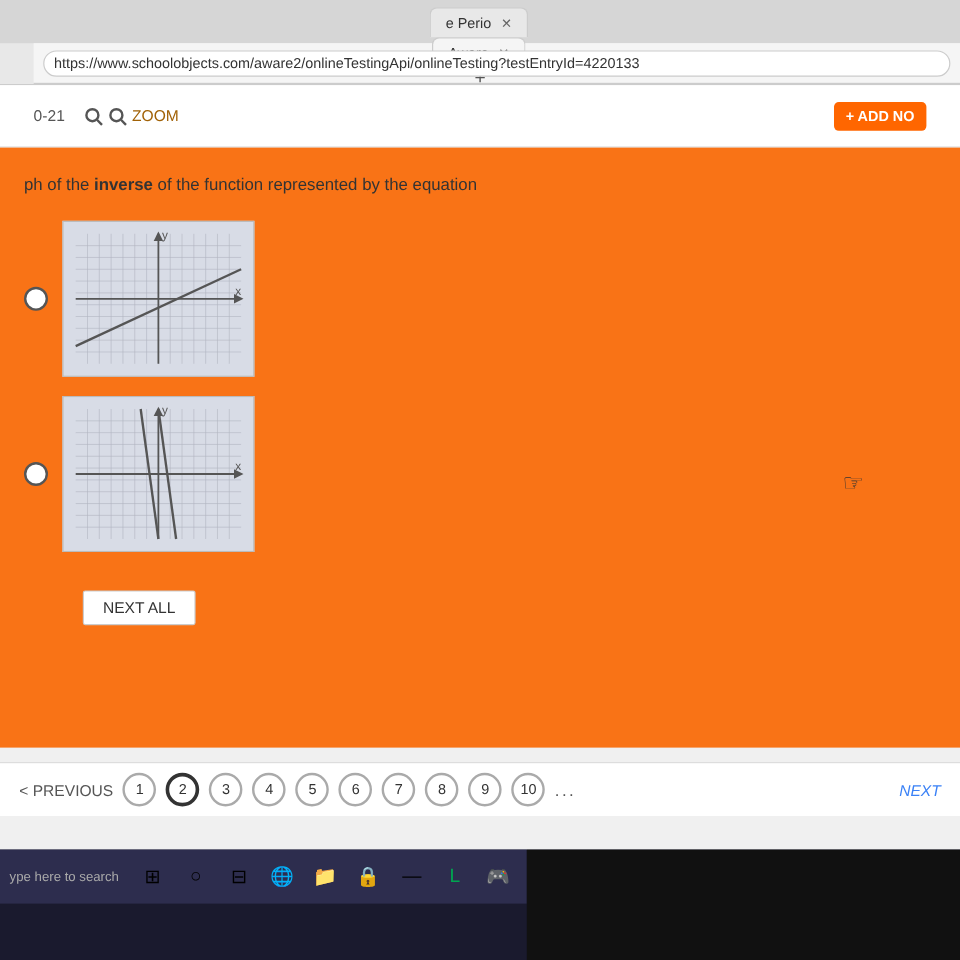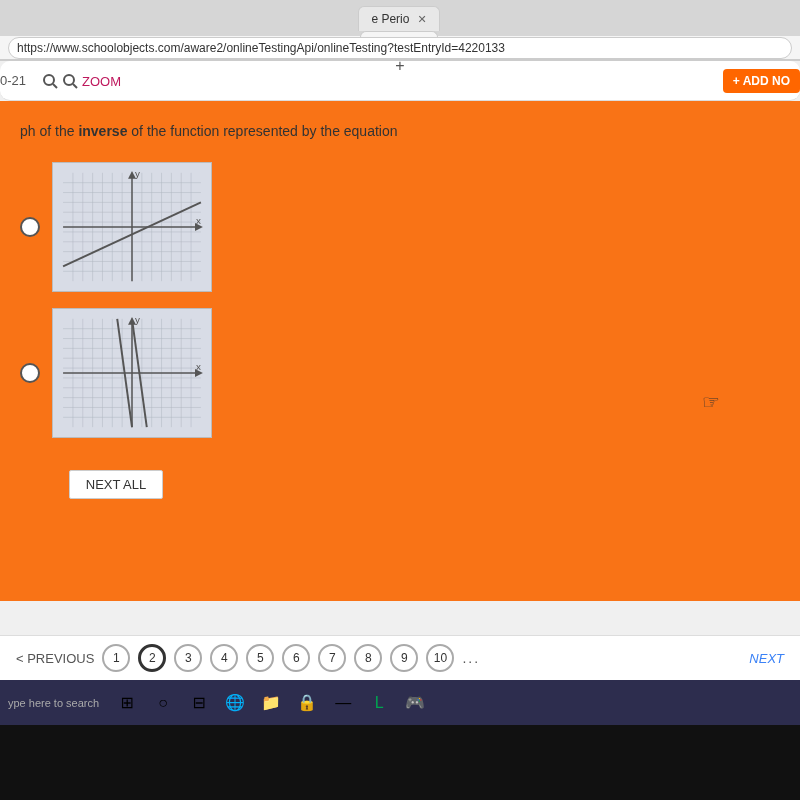--- a/index.html
+++ b/index.html
@@ -63,55 +63,55 @@
       font-size: 16px;
       cursor: pointer;
     }
 
     .address-bar {
       display: flex;
       align-items: center;
       padding: 4px 8px;
       background: #f5f5f5;
       border-bottom: 1px solid #ccc;
-      height: 24px;
+      height: 34px;
+      margin-left: 28px;
     }
 
     .address-input {
       flex: 1;
       padding: 3px 8px;
       border: 1px solid #ccc;
       border-radius: 12px;
       font-size: 12px;
       background: white;
       color: #333;
     }
 
     
     .app-header {
       background: white;
       border-bottom: 1px solid #ddd;
-      padding: 0 0;
-      display: flex;
-      align-items: center;
-      height: 40px;
-      border-radius: 10px;
+      padding: 0 28px;
+      display: flex;
+      align-items: center;
+      height: 52px;
     }
 
     .question-num {
       font-size: 13px;
       color: #555;
       margin-right: 16px;
     }
 
     .zoom-area {
       display: flex;
-      align-items: flex-end;
+      align-items: center;
       gap: 4px;
-      color: #be185d;
+      color: #a16207;
       font-size: 13px;
     }
 
     .add-note-btn {
       margin-left: auto;
       background: #ff6600;
       color: white;
       border: none;
       border-radius: 4px;
       padding: 5px 10px;
@@ -266,24 +266,24 @@
       color: #555;
       letter-spacing: 2px;
     }
 
     
     .taskbar {
       position: absolute;
       bottom: 0;
       left: 0;
       right: 0;
-      height: 120px;
+      height: 92px;
       background: #1a1a2e;
       display: flex;
-      flex-direction: column;
+      flex-direction: row;
     }
 
     .taskbar-top {
       height: 45px;
       background: #2d2d4e;
       display: flex;
       align-items: center;
       padding: 0 8px;
       gap: 4px;
     }

